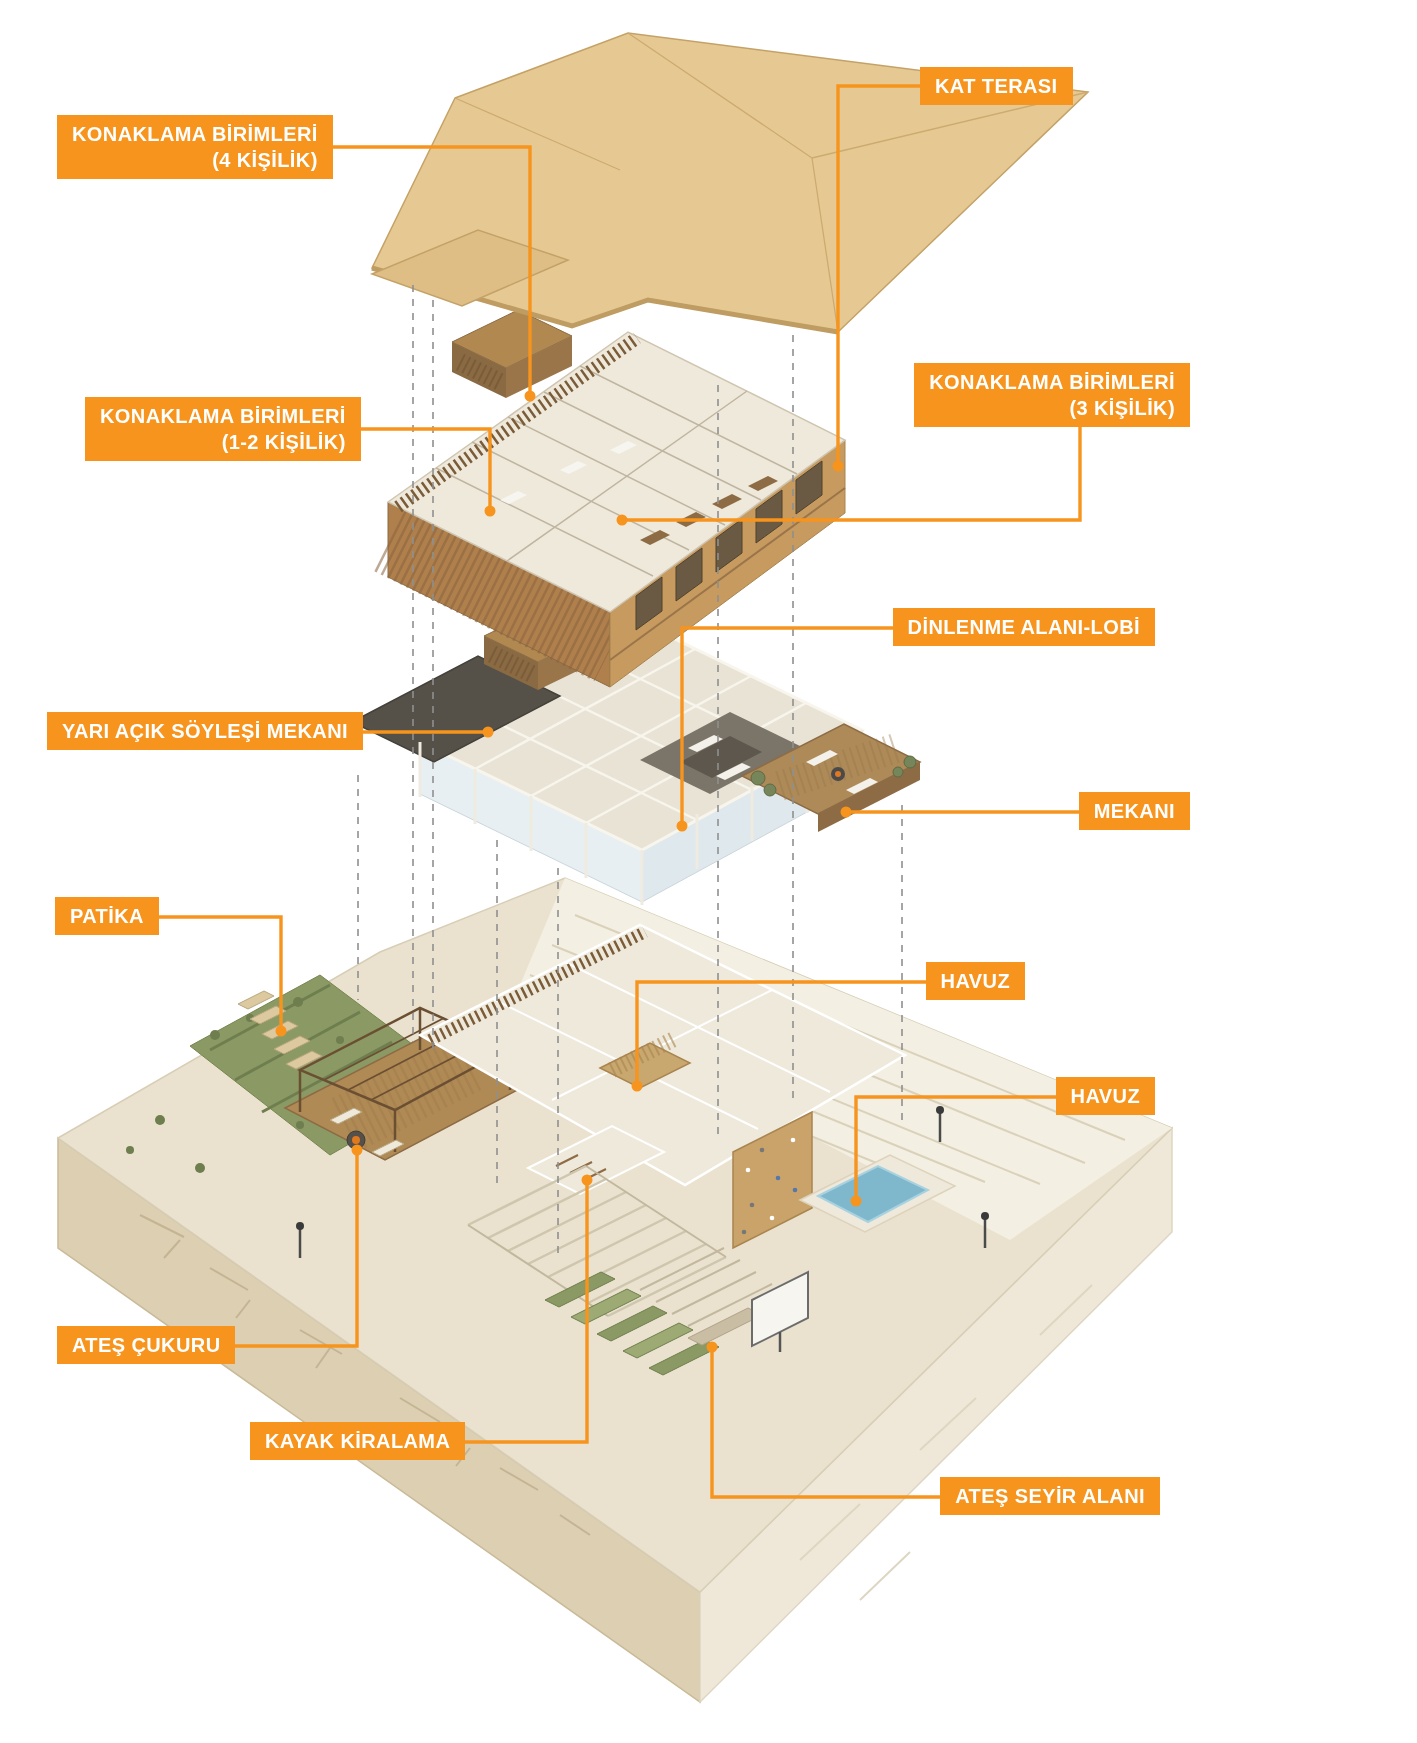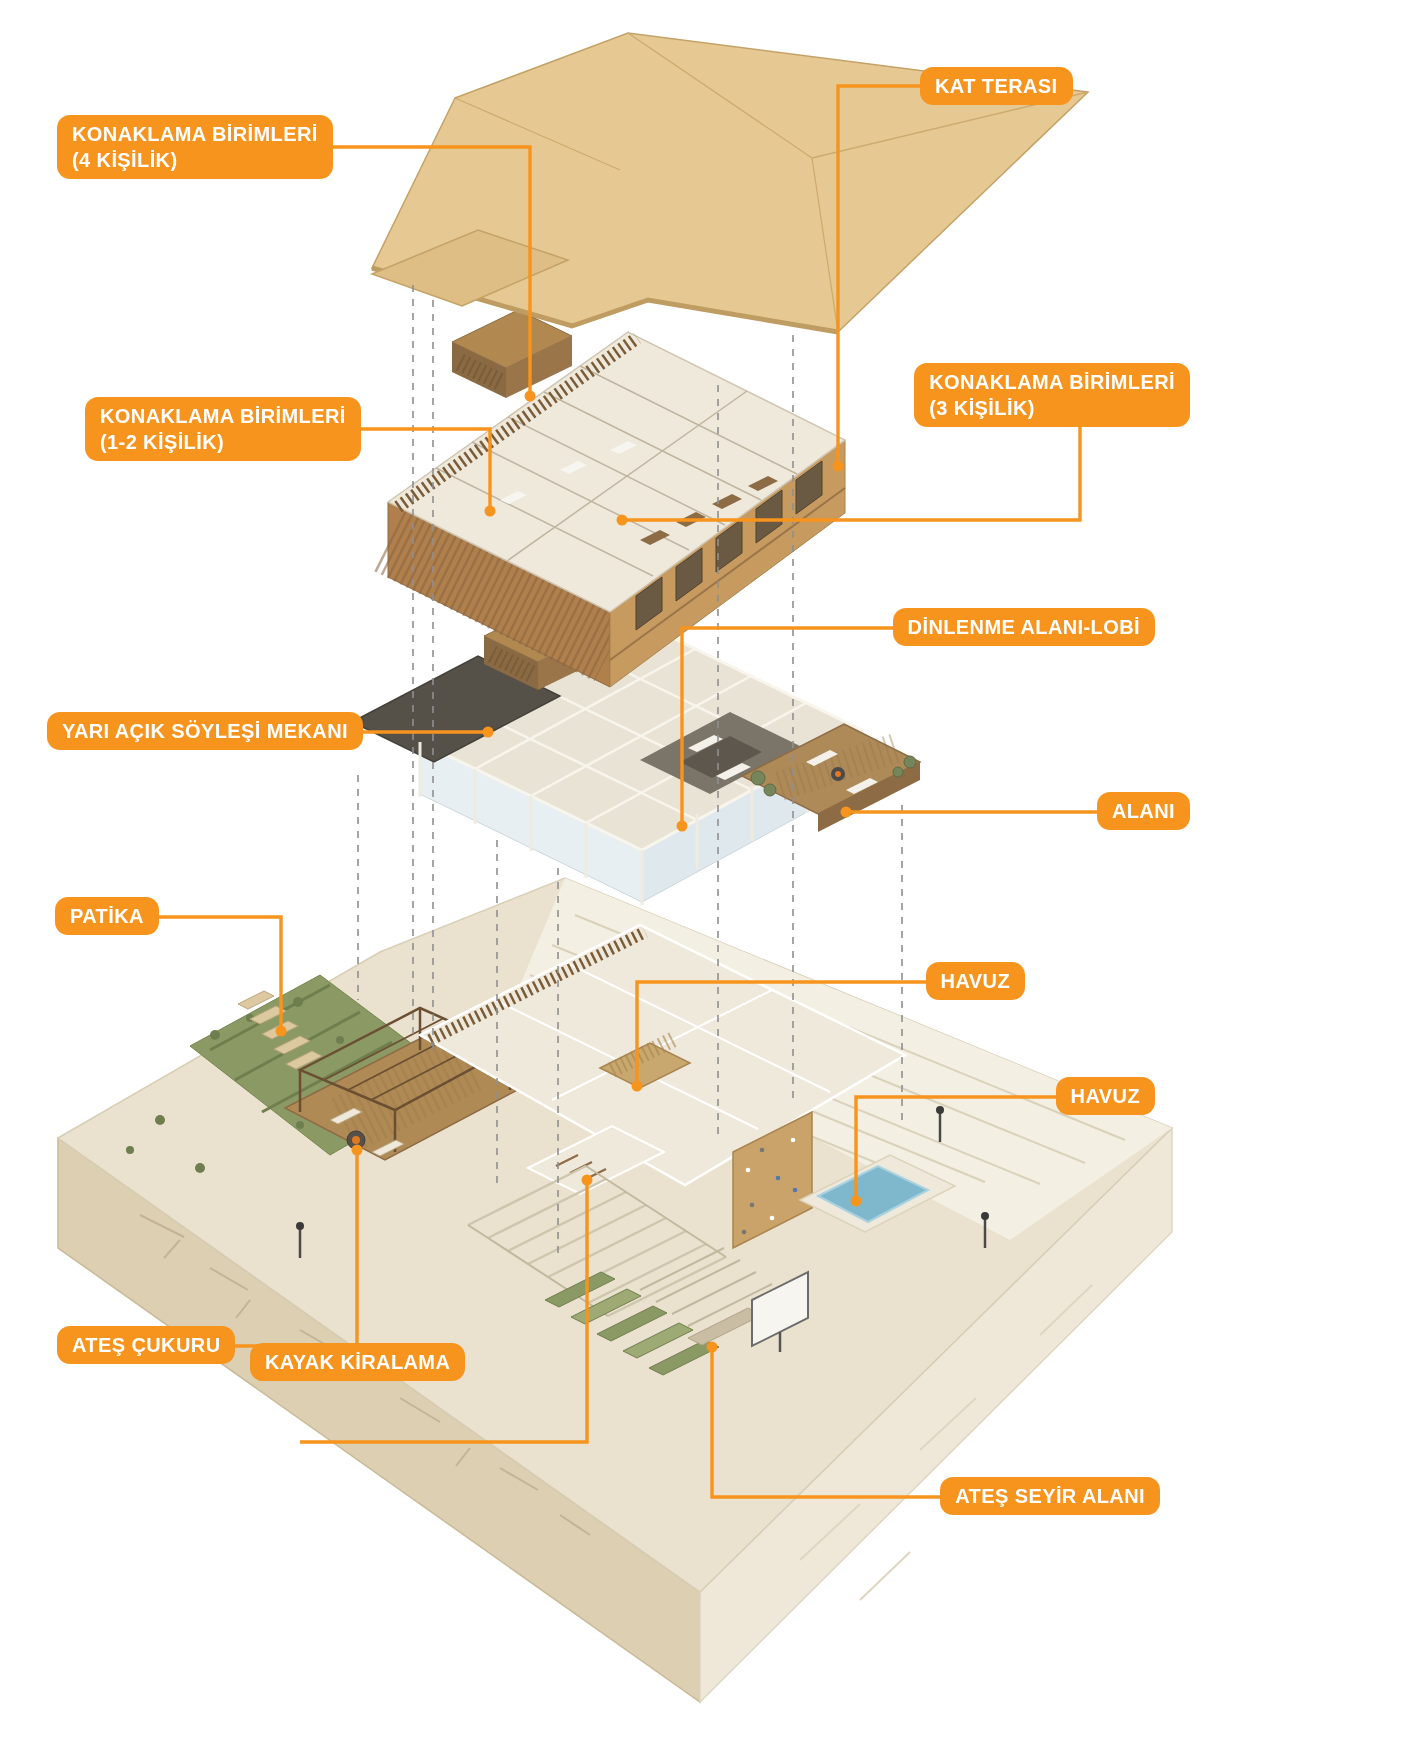--- a/index.html
+++ b/index.html
@@ -5,34 +5,34 @@
   html,body{margin:0;padding:0}
   body{
     position:relative;width:1417px;height:1743px;background:#ffffff;
     font-family:"Liberation Sans",sans-serif;overflow:hidden;
     --accent:#F7941D;
   }
   #scene{position:absolute;left:0;top:0;z-index:1}
   .callout{
     position:absolute;z-index:3;background:var(--accent);color:#fff;
     font:700 20px/1.3 "Liberation Sans",sans-serif;
-    padding:6px 15px;white-space:pre-line;text-align:left;letter-spacing:.4px;border-radius:13px;
+    padding:6px 15px;white-space:pre-line;text-align:right;letter-spacing:.4px;
   }
   #lbl-kat-terasi{left:920px;top:67px}
   #lbl-konaklama-4{left:57px;top:115px}
   #lbl-konaklama-3{right:227px;top:363px}
   #lbl-konaklama-12{left:85px;top:397px}
   #lbl-dinlenme{right:262px;top:608px}
   #lbl-yari-acik{left:47px;top:712px}
   #lbl-teras{right:227px;top:792px}
   #lbl-patika{left:55px;top:897px}
   #lbl-sauna{right:392px;top:962px}
   #lbl-havuz{right:262px;top:1077px}
   #lbl-ates{left:57px;top:1326px}
-  #lbl-kayak{left:250px;top:1343px}
+  #lbl-kayak{left:250px;top:1422px}
   #lbl-acik-seyir{right:257px;top:1477px}
 </style>
 </head>
 <body style="--accent: #F7941D;">
 
 <svg id="scene" width="1417" height="1743" viewBox="0 0 1417 1743" xmlns="http://www.w3.org/2000/svg">
 
   <g>
 
     <polygon points="58,1138 700,1592 700,1702 58,1248" fill="#DCCFB2" stroke="#C9BA98" stroke-width="1.5"></polygon>
@@ -280,19 +280,19 @@
 
 <div class="callout" id="lbl-kat-terasi">KAT TERASI</div>
 <div class="callout" id="lbl-konaklama-4">KONAKLAMA BİRİMLERİ
 (4 KİŞİLİK)</div>
 <div class="callout" id="lbl-konaklama-3">KONAKLAMA BİRİMLERİ
 (3 KİŞİLİK)</div>
 <div class="callout" id="lbl-konaklama-12">KONAKLAMA BİRİMLERİ
 (1-2 KİŞİLİK)</div>
 <div class="callout" id="lbl-dinlenme">DİNLENME ALANI-LOBİ</div>
 <div class="callout" id="lbl-yari-acik">YARI AÇIK SÖYLEŞİ MEKANI</div>
-<div class="callout" id="lbl-teras">ALANI</div>
+<div class="callout" id="lbl-teras">MEKANI</div>
 <div class="callout" id="lbl-patika">PATİKA</div>
 <div class="callout" id="lbl-sauna">HAVUZ</div>
 <div class="callout" id="lbl-havuz">HAVUZ</div>
 <div class="callout" id="lbl-ates">ATEŞ ÇUKURU</div>
 <div class="callout" id="lbl-kayak">KAYAK KİRALAMA</div>
 <div class="callout" id="lbl-acik-seyir">ATEŞ SEYİR ALANI</div>
 
 </body></html>

